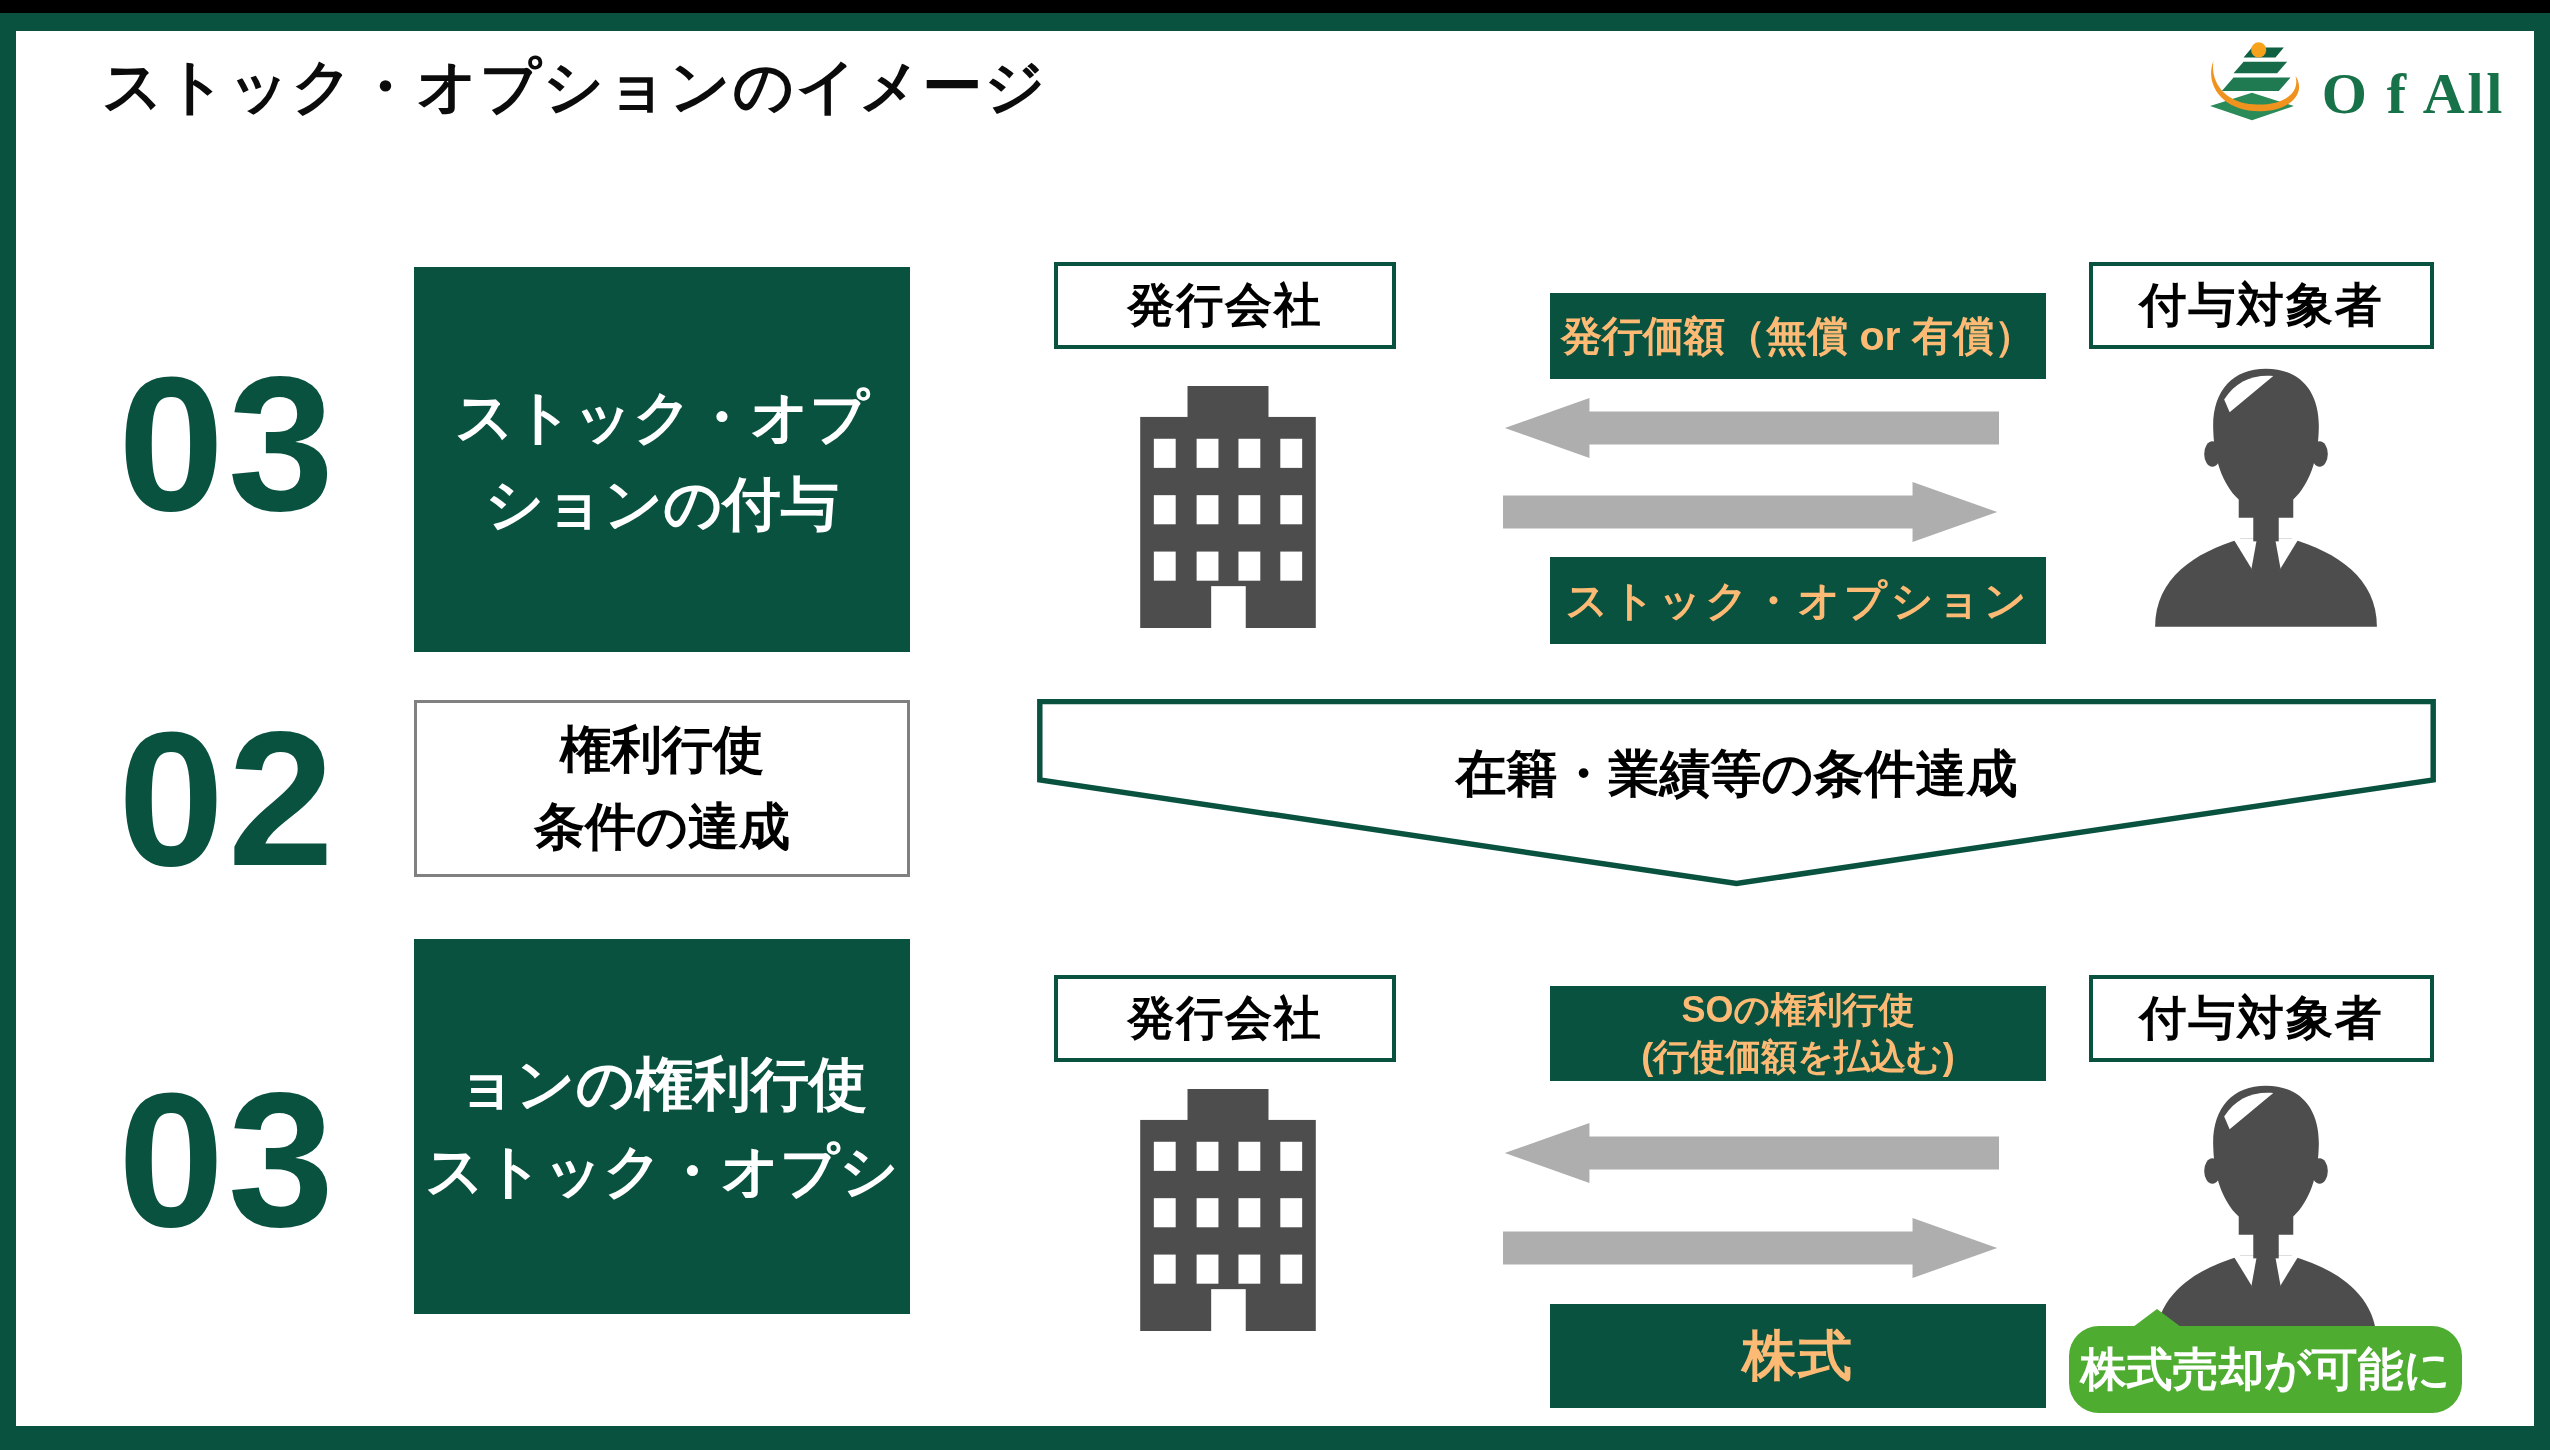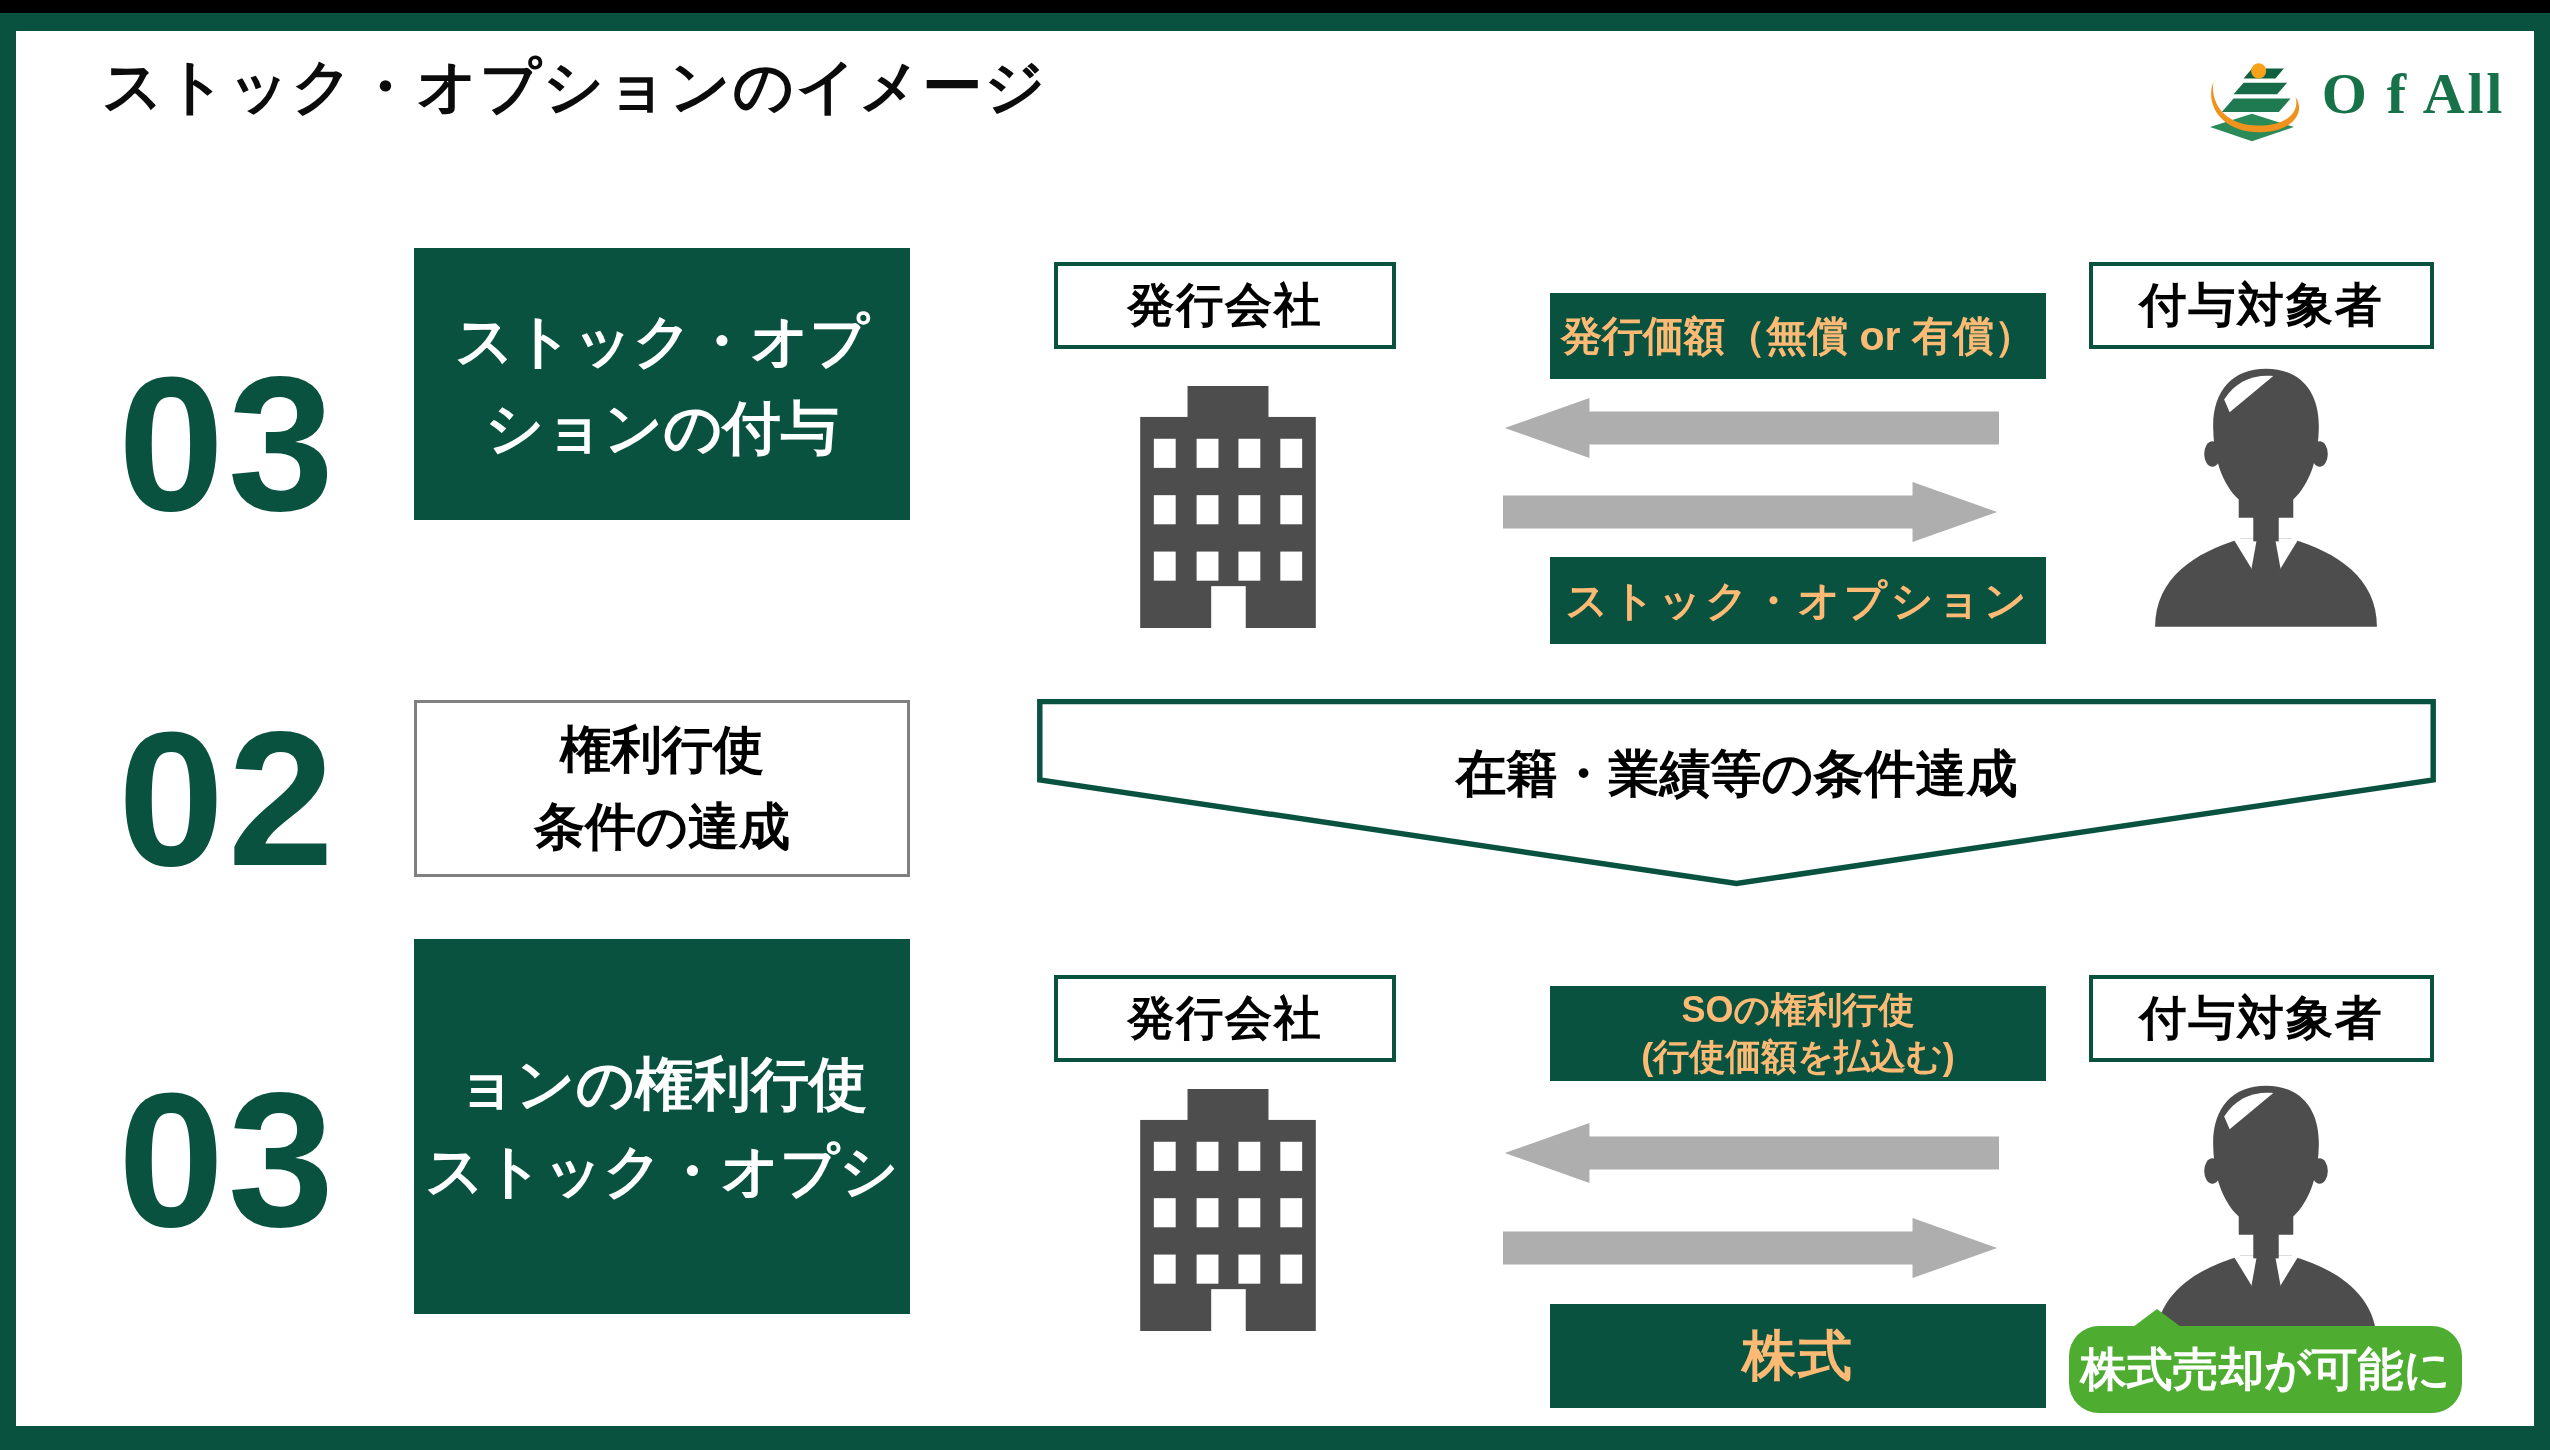--- a/index.html
+++ b/index.html
@@ -9,21 +9,21 @@
   }
   .frame{
     position:absolute;left:0;top:12.8px;right:0;bottom:0;
     background:#fff;border:16.4px solid #0A5240;border-top-width:18px;border-bottom-width:25.5px;
     box-sizing:border-box;
   }
   .abs{position:absolute;box-sizing:border-box;}
   .page-title{
     left:102px;top:47px;font-size:60px;font-weight:800;color:#0b0b0b;letter-spacing:1.8px;
   }
-  .logo{left:2200px;top:60px;display:flex;align-items:flex-start;gap:12.8px;}
+  .logo{left:2200px;top:39px;display:flex;align-items:flex-end;gap:12.8px;}
   .logo-text{
     font-family:"Liberation Serif","DejaVu Serif",serif;font-weight:700;font-size:58px;
     color:#17724A;letter-spacing:2.7px;
   }
   .step-number{
     left:118px;width:219px;text-align:center;font-size:191px;font-weight:700;
     color:#0A5240;line-height:1;letter-spacing:3.6px;
   }
   .step-box{
     left:414px;width:496px;background:#0A5240;color:#fff;display:flex;flex-direction:column;
@@ -69,21 +69,21 @@
       <polygon points="40,46 108,46 94,62 26,62" fill="#1f7a52"></polygon>
       <polygon points="12,80 62,64 112,80 62,97" fill="#2a8a58"></polygon>
       <path d="M16,26 C4,58 32,90 78,86 C112,83 126,62 114,44 C120,68 94,80 64,78 C32,76 12,54 16,26 Z" fill="#F0921E"></path>
       <circle cx="70" cy="13" r="9" fill="#F6A21A"></circle>
     </svg>
     <span class="logo-text">O f All</span>
   </div>
 
   <div class="abs step-number" style="top:348px;">03</div>
 
-  <div class="abs step-box" style="top:248px;height:272px;">
+  <div class="abs step-box" style="top:267px;height:385px;">
     <span>ストック・オプ</span>
     <span>ションの付与</span>
   </div>
 
   <div class="abs entity-label" style="left:1054px;top:262px;width:342px;height:87px;">
     <span>発行会社</span>
   </div>
 
   <svg class="abs" style="left:1140px;top:386px;" width="176" height="242" viewBox="0 0 193 266">
     <rect x="52" y="0" width="89" height="36" fill="#4D4D4D"></rect>

